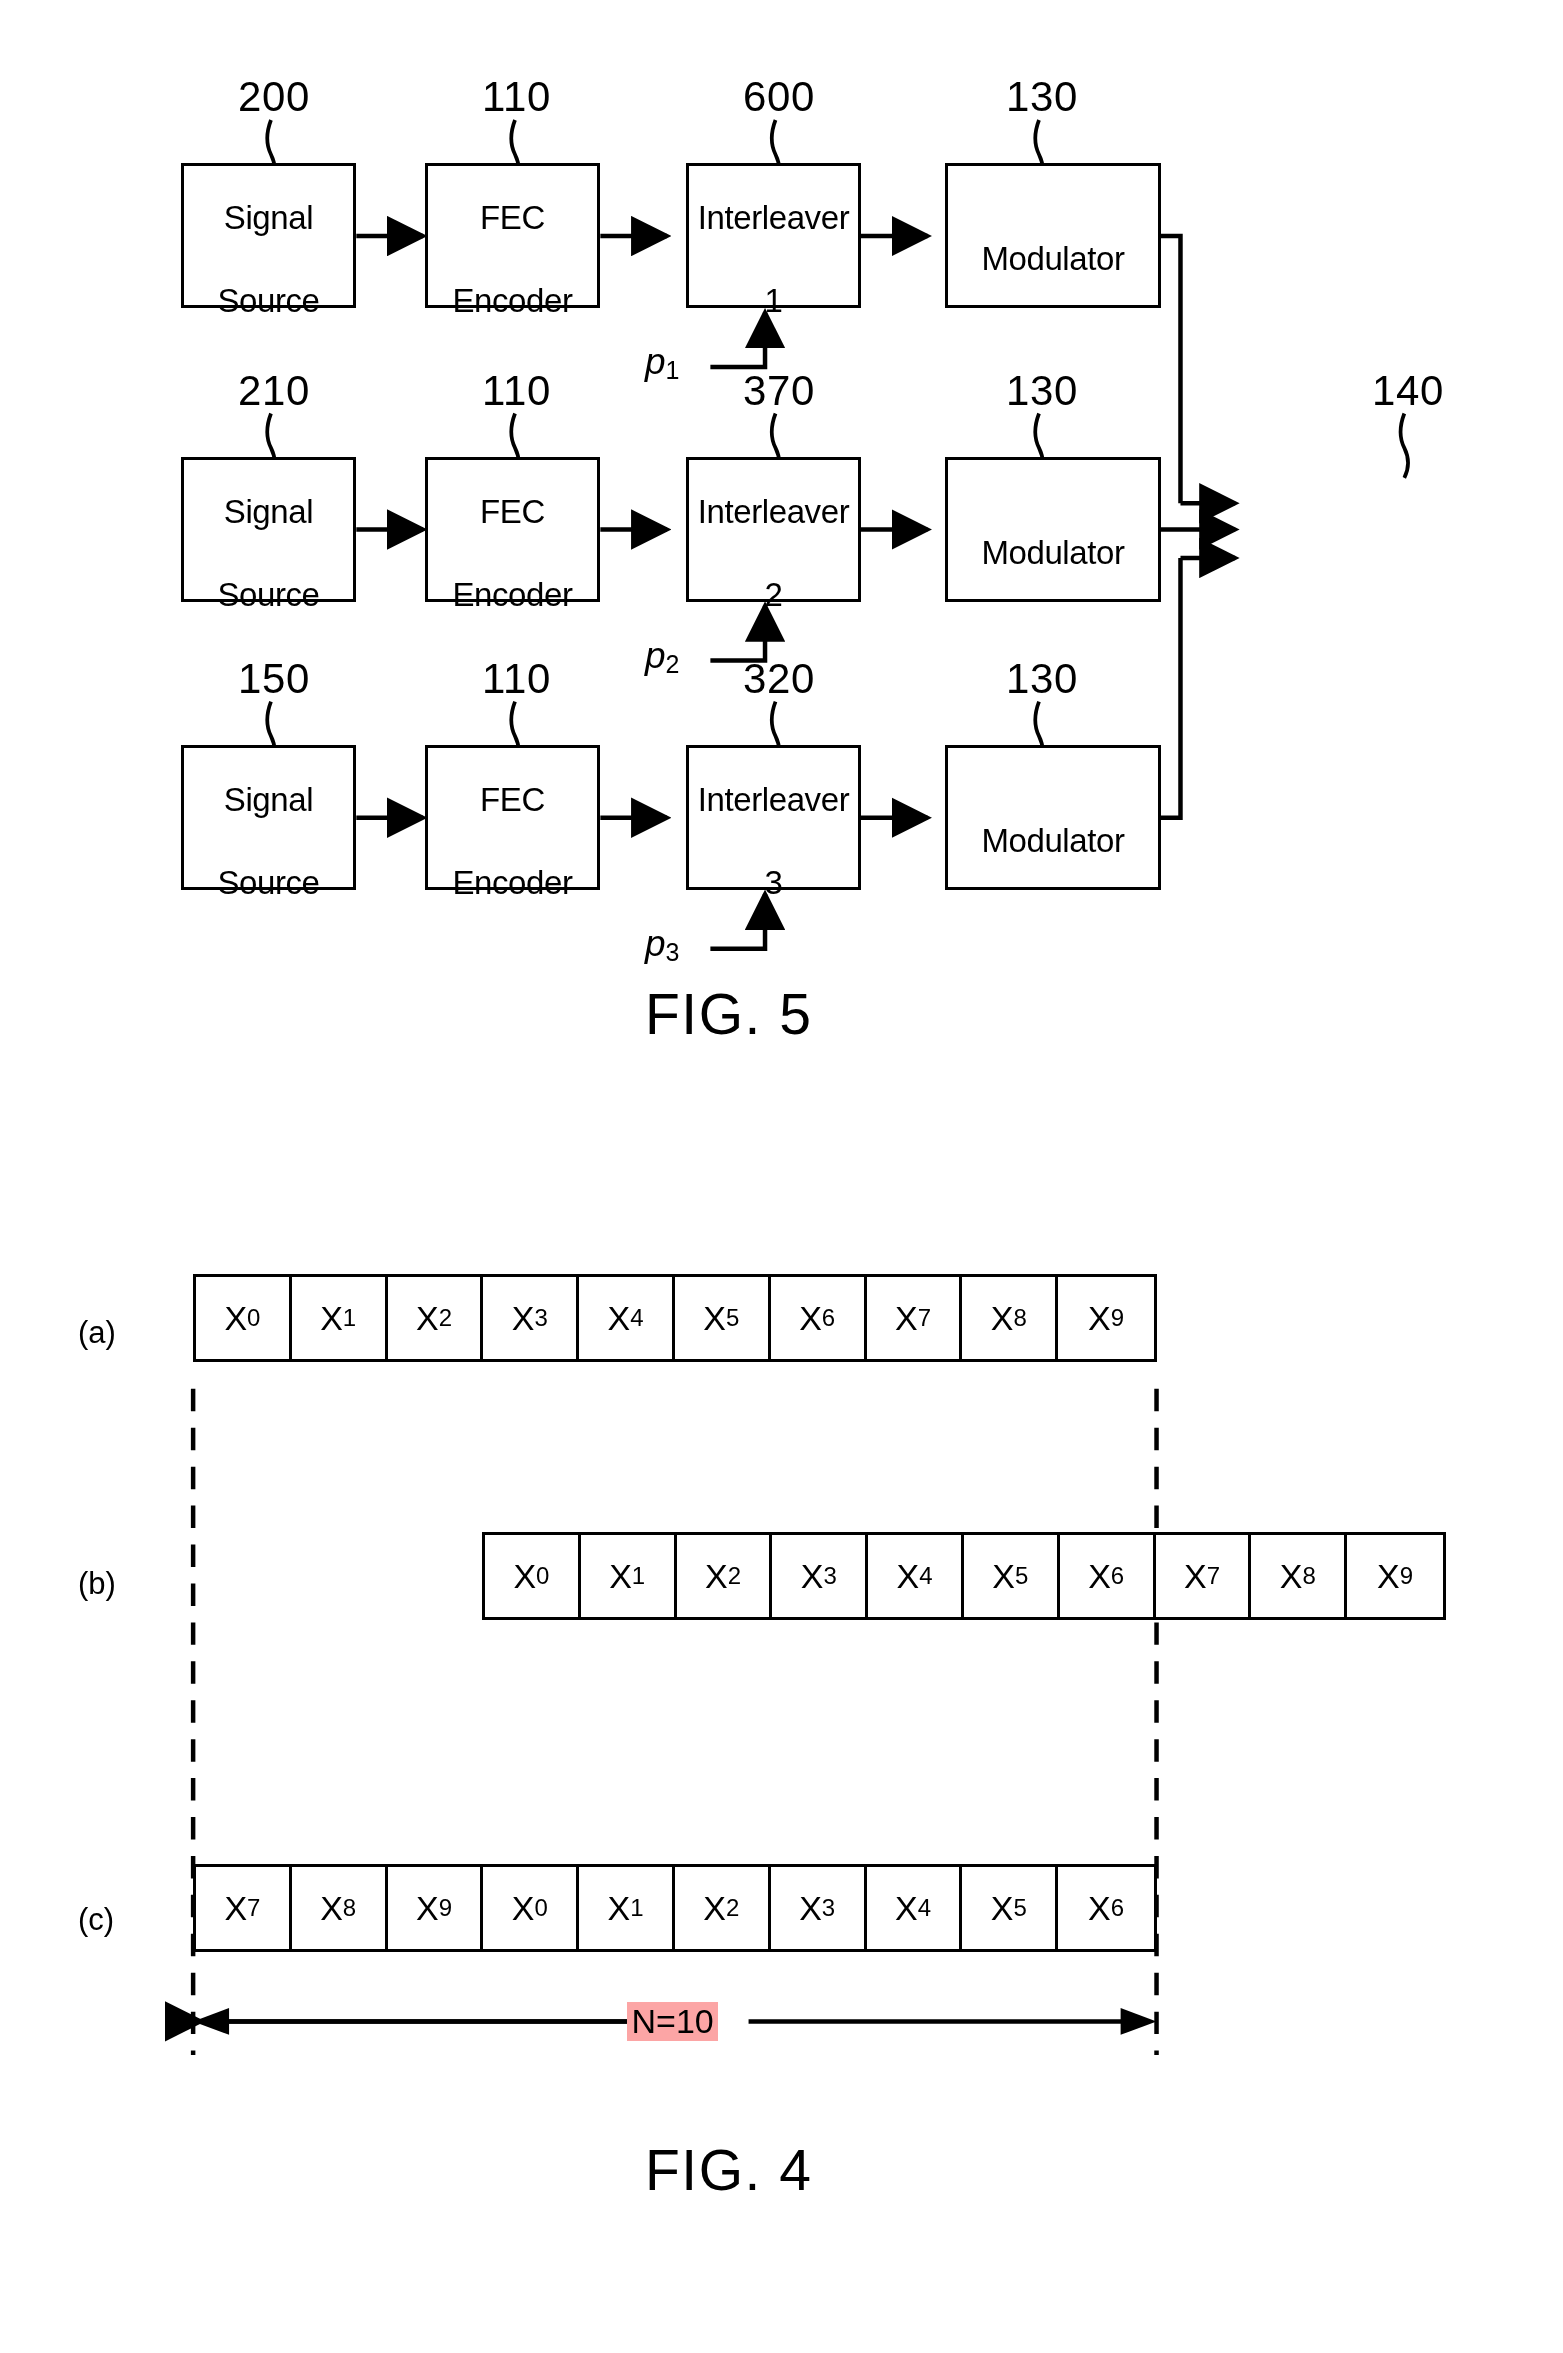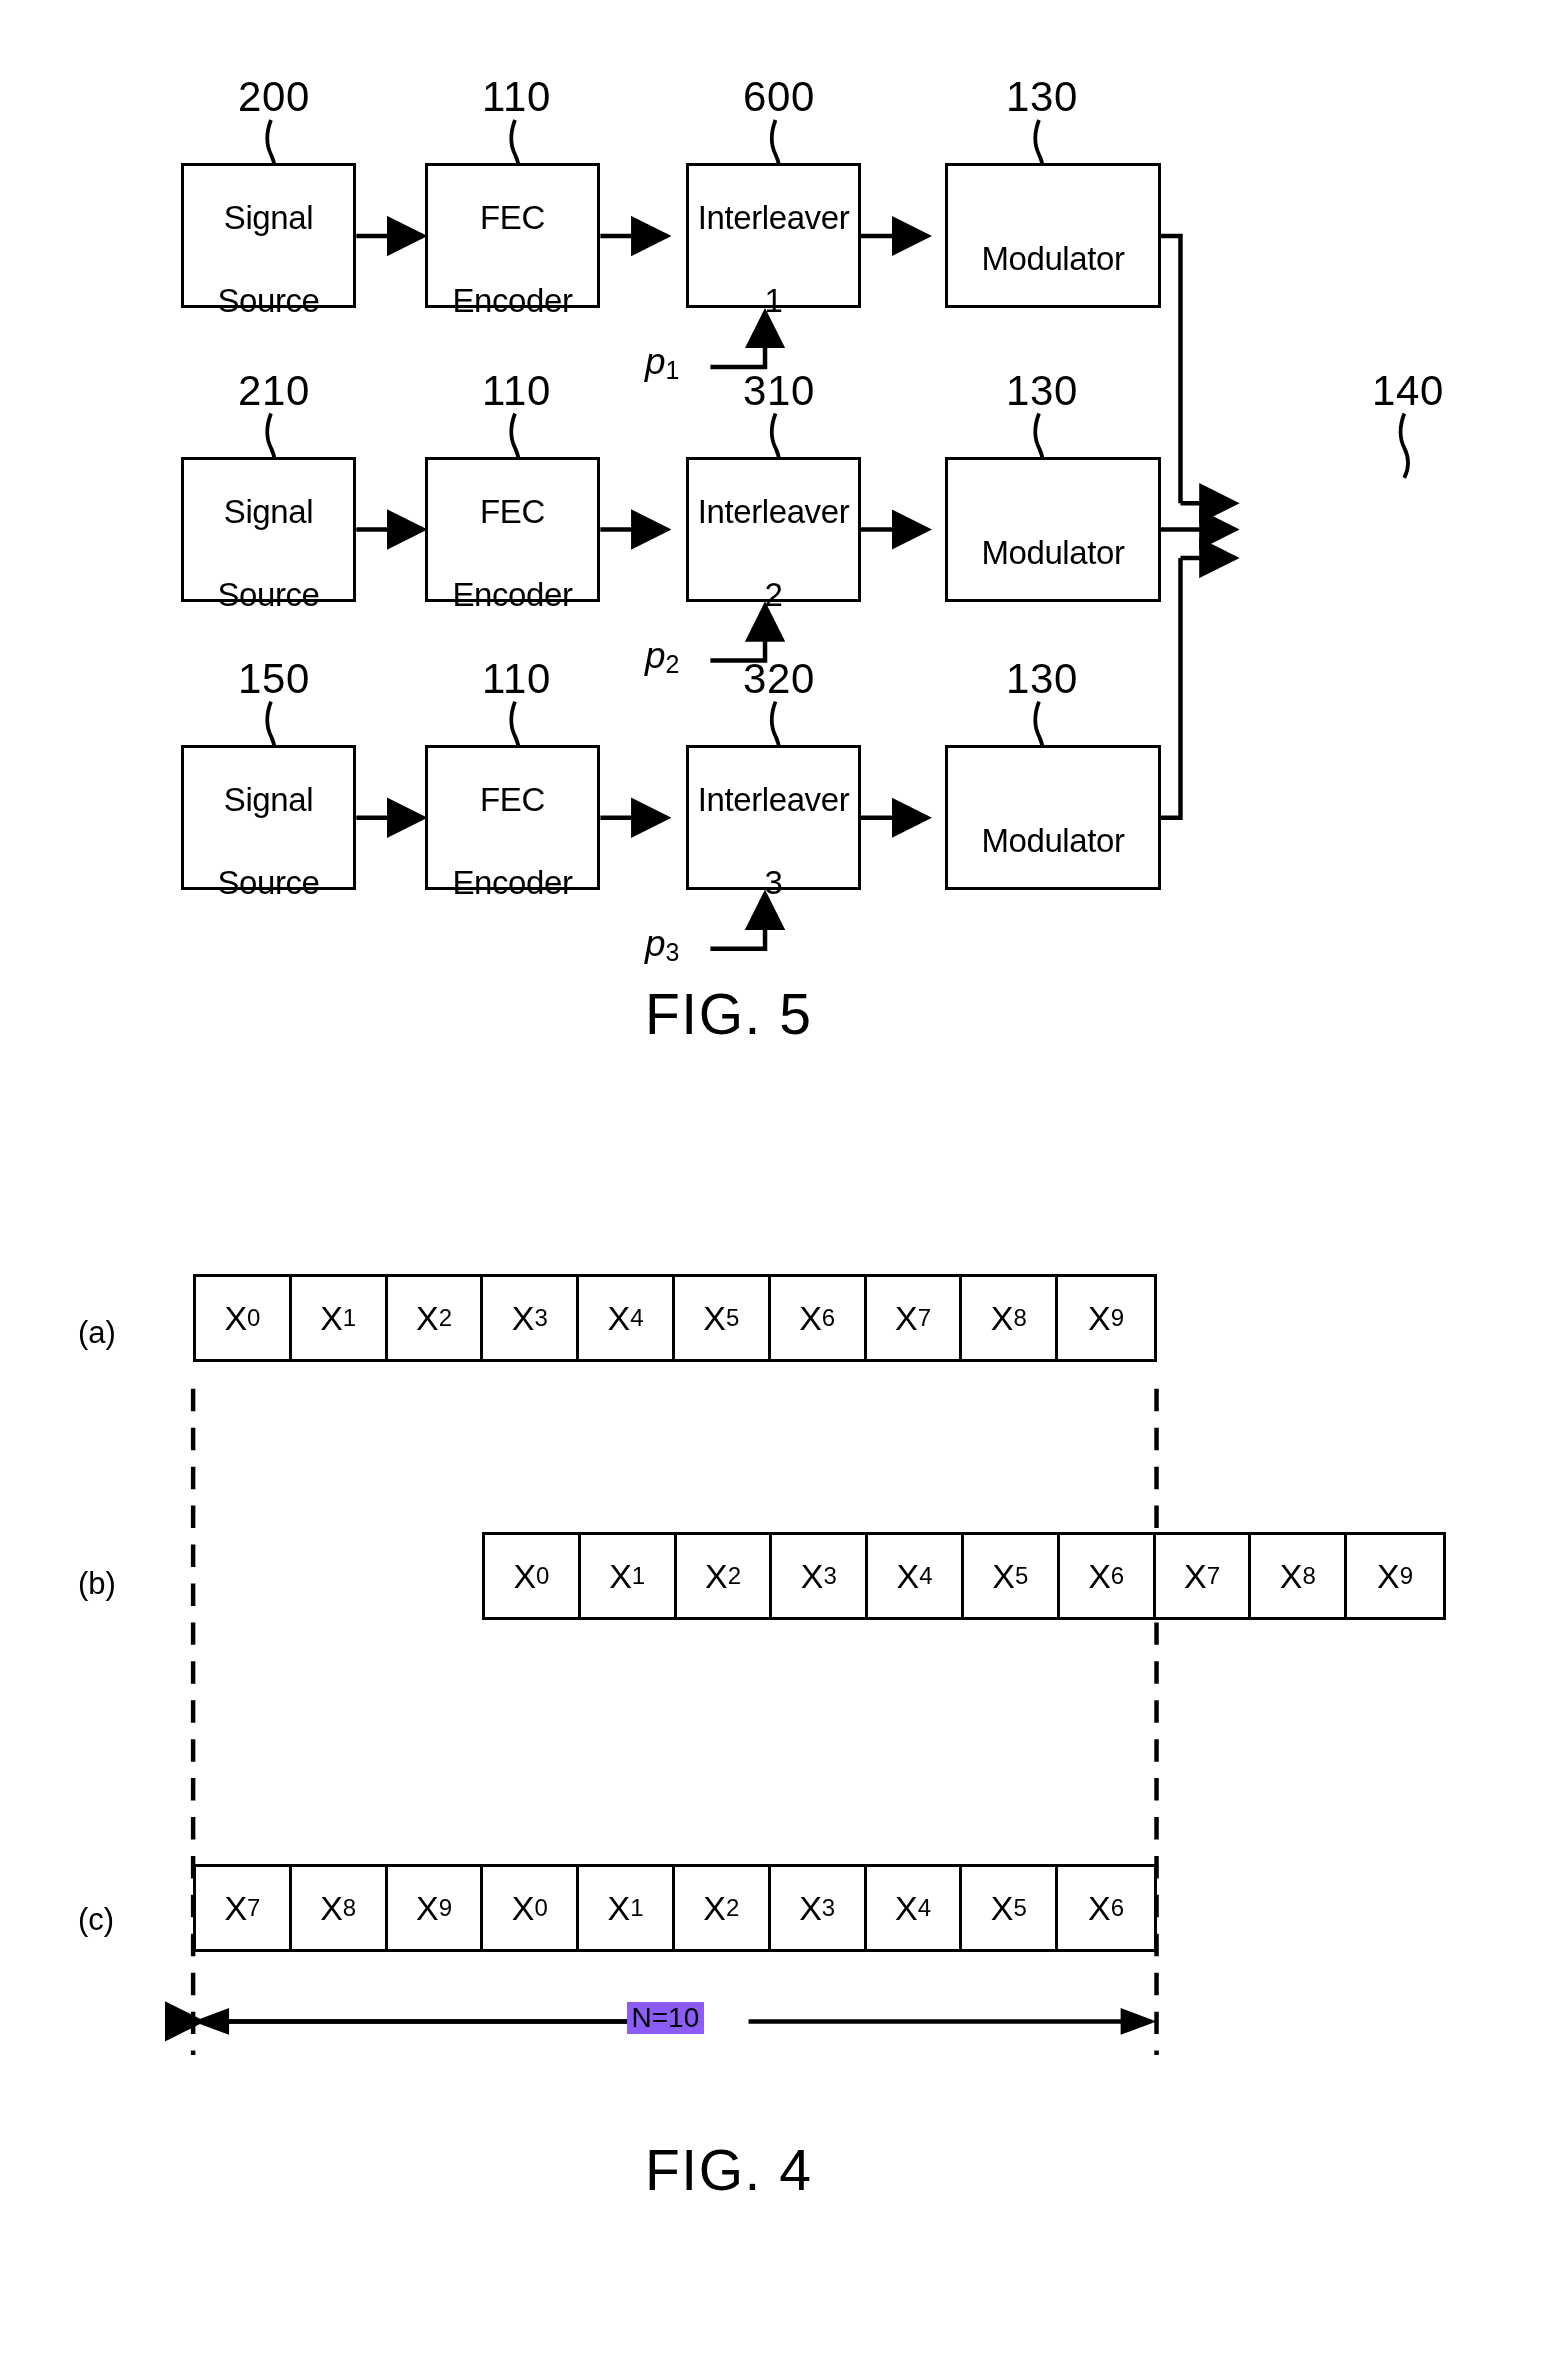--- a/index.html
+++ b/index.html
@@ -68,22 +68,22 @@
     border-right:3.7px solid #000;
     display:flex;align-items:center;justify-content:center;
     font-size:34px;
     background:#fff;
   }
   .cell:last-child{border-right:none;}
   .cell sub{font-size:24px;vertical-align:-6px;}
 
   .ndim{
     position:absolute;
-    font-size:28px;
-    background:#8b5cf6;
+    font-size:34px;
+    background:#fca5a5;
     padding:0 4.5px;
     white-space:nowrap;
   }
 </style>
 </head>
 <body>
 
 <div id="stage">
 
   <svg class="layer" viewBox="0 0 2088 3144">
@@ -188,21 +188,21 @@
     <span>Signal</span>
     <span>Source</span>
   </div>
 
   <div class="refnum" style="left:482px;top:367px;">110</div>
   <div class="blk" style="left:425px;top:457px;width:175px;height:145px;">
     <span>FEC</span>
     <span>Encoder</span>
   </div>
 
-  <div class="refnum" style="left:743px;top:367px;">310</div>
+  <div class="refnum" style="left:743px;top:367px;">370</div>
   <div class="blk" style="left:686px;top:457px;width:175px;height:145px;">
     <span>Interleaver</span>
     <span>2</span>
   </div>
 
   <div class="refnum" style="left:1006px;top:367px;">130</div>
   <div class="blk" style="left:945px;top:457px;width:216px;height:145px;">
     <span>Modulator</span>
   </div>
 

